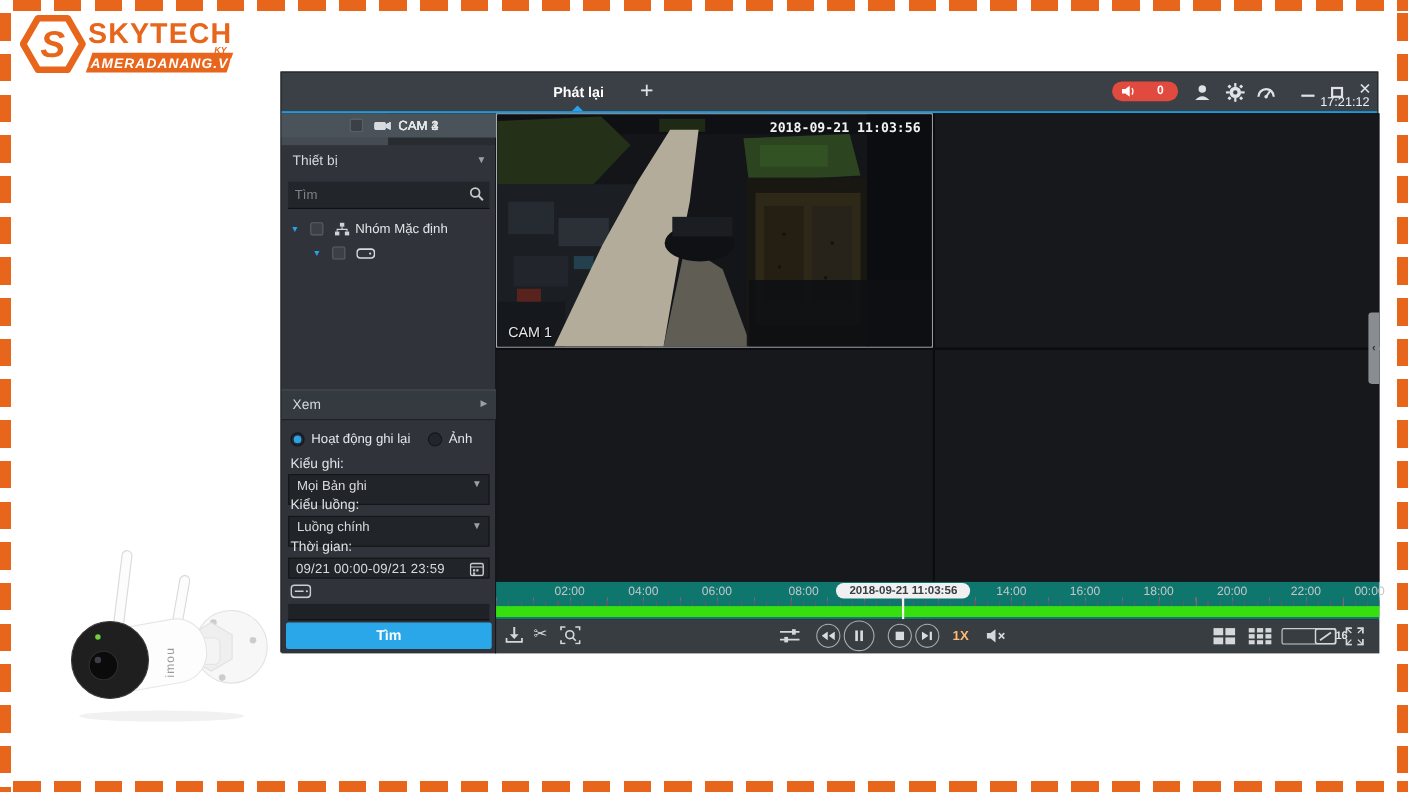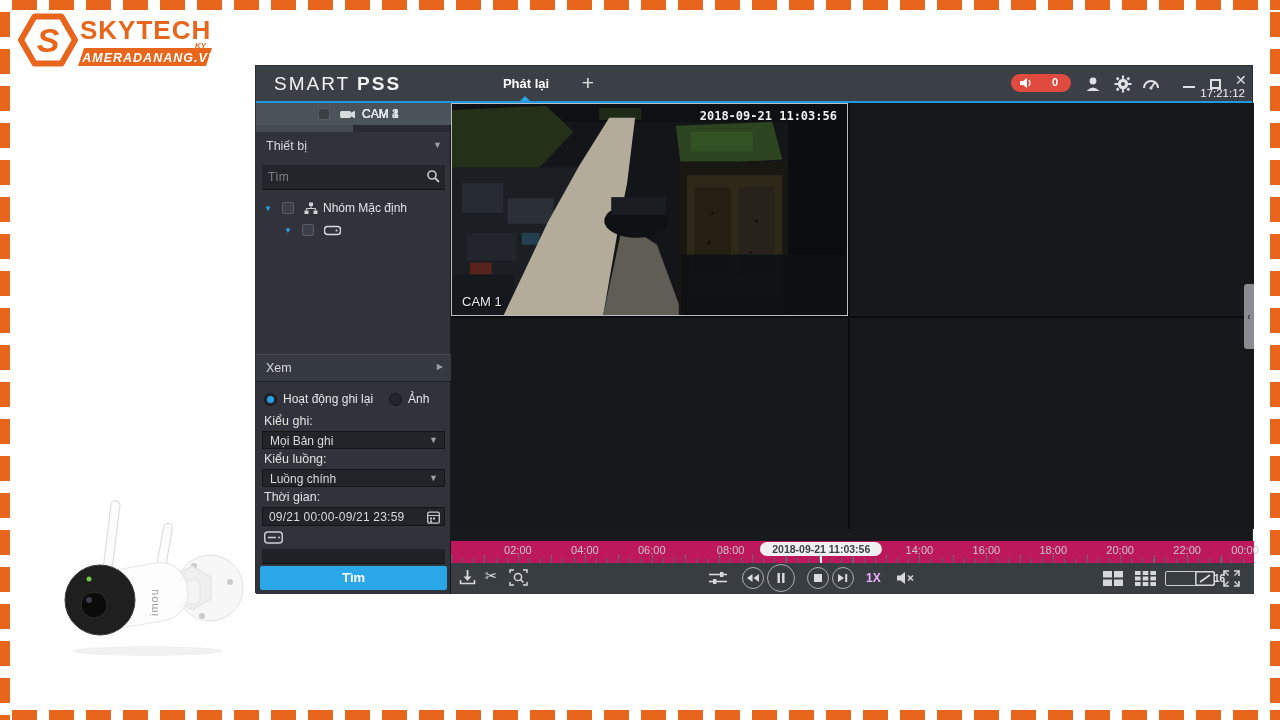--- a/index.html
+++ b/index.html
@@ -74,21 +74,21 @@
              border-top:1px solid #454a50; border-bottom:1px solid #1d2024; cursor:pointer; }
   .xem-row .lbl { position:absolute; left:10px; top:6px; font-size:12.5px; color:#d5d8db; }
   .xem-row .arr { position:absolute; right:8px; top:7px; font-size:8px; color:#9aa0a6; }
 
   .radio-row { position:absolute; left:0; top:288px; width:195px; height:20px; }
   .radio { position:absolute; width:13px; height:13px; border-radius:50%; background:#22262b; border:1px solid #14171a; }
   .radio.sel::after { content:""; position:absolute; left:2px; top:2px; width:7px; height:7px; border-radius:50%; background:#2ba2e8; }
   .radio-lb { position:absolute; font-size:12px; color:#e4e6e8; top:1px; }
 
   .f-label { position:absolute; left:8px; font-size:12.5px; color:#dfe2e4; }
-  .dropdown { position:absolute; left:6px; width:183px; height:18px; background:#21252a; border:1px solid #131518; cursor:pointer; }
+  .dropdown { position:absolute; left:6px; width:183px; height:28px; background:#21252a; border:1px solid #131518; cursor:pointer; }
   .dropdown .val { position:absolute; left:7px; top:2px; font-size:12px; color:#d8dadd; }
   .dropdown .caret { position:absolute; right:6px; top:3px; }
   .date-input { position:absolute; left:6px; top:404px; width:183px; height:19px; background:#21252a; border:1px solid #131518; }
   .date-input .val { position:absolute; left:6px; top:2px; font-size:12px; color:#d8dadd; letter-spacing:0.2px; }
   .date-input svg { position:absolute; right:4px; top:3px; }
   .disk-ic { position:absolute; left:8px; top:428px; color:#c9ccd0; }
   .empty-bar { position:absolute; left:6px; top:446px; width:183px; height:15px; background:#1e2126; border-bottom:1px solid #0f1113; }
   .tim-btn { position:absolute; left:4px; top:463px; width:187px; height:24px; background:#29a7e8; border-radius:2px;
              color:#fff; font-weight:700; font-size:13px; text-align:center; line-height:24px; cursor:pointer; }
 
@@ -100,38 +100,38 @@
   .cell.tr { left:399px; top:0; width:404px; height:213px; }
   .cell.bl { left:0; top:215px; width:397px; height:211px; }
   .cell.br { left:399px; top:215px; width:404px; height:211px; }
   .osd-time { position:absolute; top:5px; right:10px; font-family:"DejaVu Sans Mono",monospace;
               font-size:12px; font-weight:700; color:#f2f2f2; }
   .osd-cam { position:absolute; bottom:6px; left:10px; font-size:13px; color:#e8eaec; text-shadow:1px 1px 1px #000; }
   .collapse-handle { position:absolute; right:0; top:181px; width:10px; height:65px; background:#898d92;
                      border-radius:3px 0 0 3px; color:#2f3338; font-size:10px; font-weight:700;
                      display:flex; align-items:center; justify-content:center; cursor:pointer; }
 
-  .timeline { position:absolute; left:0; top:438px; width:803px; height:34px; background:#be185d; }
+  .timeline { position:absolute; left:0; top:426px; width:803px; height:34px; background:#0f766e; }
   .tl-label { position:absolute; top:3px; transform:translateX(-50%); font-size:11px; color:#c3c7ca; white-space:nowrap; }
   .ticks-minor { position:absolute; left:0; top:17px; width:100%; height:5px;
     background:repeating-linear-gradient(90deg, #575d63 0 1px, transparent 1px 11.15px); }
   .ticks-hour { position:absolute; left:0; top:14px; width:100%; height:8px;
     background:repeating-linear-gradient(90deg, #6a7076 0 1px, transparent 1px 33.46px); }
   .greenbar { position:absolute; left:0; top:22px; width:100%; height:10px; background:#38df0e; }
   .playhead { position:absolute; top:12px; width:2px; height:22px; background:#f2f2f2; transform:translateX(-50%); }
   .bubble { position:absolute; top:1px; height:14px; line-height:14px; padding:0 12px; border-radius:7px;
             background:#f0f0f2; color:#3a3f44; font-size:10.5px; font-weight:700; transform:translateX(-50%); white-space:nowrap; }
 
   .toolbar { position:absolute; left:0; top:460px; width:803px; height:31px; background:#383d42; }
   .tool { position:absolute; top:6px; color:#d5d8da; cursor:pointer; }
   .ctl { position:absolute; border:1.5px solid #a8adb2; border-radius:50%; background:transparent;
          display:flex; align-items:center; justify-content:center; color:#d8dcdf; cursor:pointer; }
   .ctl.small { width:22px; height:22px; top:4px; }
   .ctl.big { width:28px; height:28px; top:1px; }
-  .speed { position:absolute; left:415px; top:8px; font-size:12px; font-weight:700; color:#f0abfc; }
+  .speed { position:absolute; left:415px; top:8px; font-size:12px; font-weight:700; color:#fdba74; }
   .split16 { position:absolute; left:714px; top:8px; width:22px; height:15px; border:1.5px solid #c9cdd0; border-radius:2px;
              font-size:10px; font-weight:700; text-align:center; line-height:13px; color:#e2e5e7; cursor:pointer;padding-left:48px; }
   .scissors { font-size:15px; }
 </style>
 </head>
 <body>
 
 <div class="canvas">
   <div class="edge top"></div>
   <div class="edge bottom"></div>
@@ -166,24 +166,20 @@
       <circle cx="52" cy="117" r="13" fill="#0b0b0b" stroke="#2f2f2f"></circle>
       <circle cx="47" cy="112" r="3" fill="#3d3d46"></circle>
       <circle cx="47" cy="91" r="2.5" fill="#6fcf3f"></circle>
       <text transform="translate(116,128) rotate(-90)" font-size="11" fill="#9a9a9a" letter-spacing="1">imou</text>
     </svg>
   </div>
 
   <div class="app">
 
     <div class="titlebar">
-      <div class="brand">
-        <span class="b1">SMART</span>
-        <span class="b2">PSS</span>
-      </div>
       <div class="tb-tab">Phát lại</div>
       <div class="tab-pointer"></div>
       <div class="tb-plus">+</div>
 
       <div class="alarm-pill">
         <svg width="13" height="12" viewBox="0 0 13 12">
           <polygon points="0,4 3,4 7,1 7,11 3,8 0,8" fill="#ffffff"></polygon>
           <path d="M9 3 q2 3 0 6" stroke="#ffffff" stroke-width="1.2" fill="none"></path>
         </svg>
         <span class="alarm-count">0</span>

